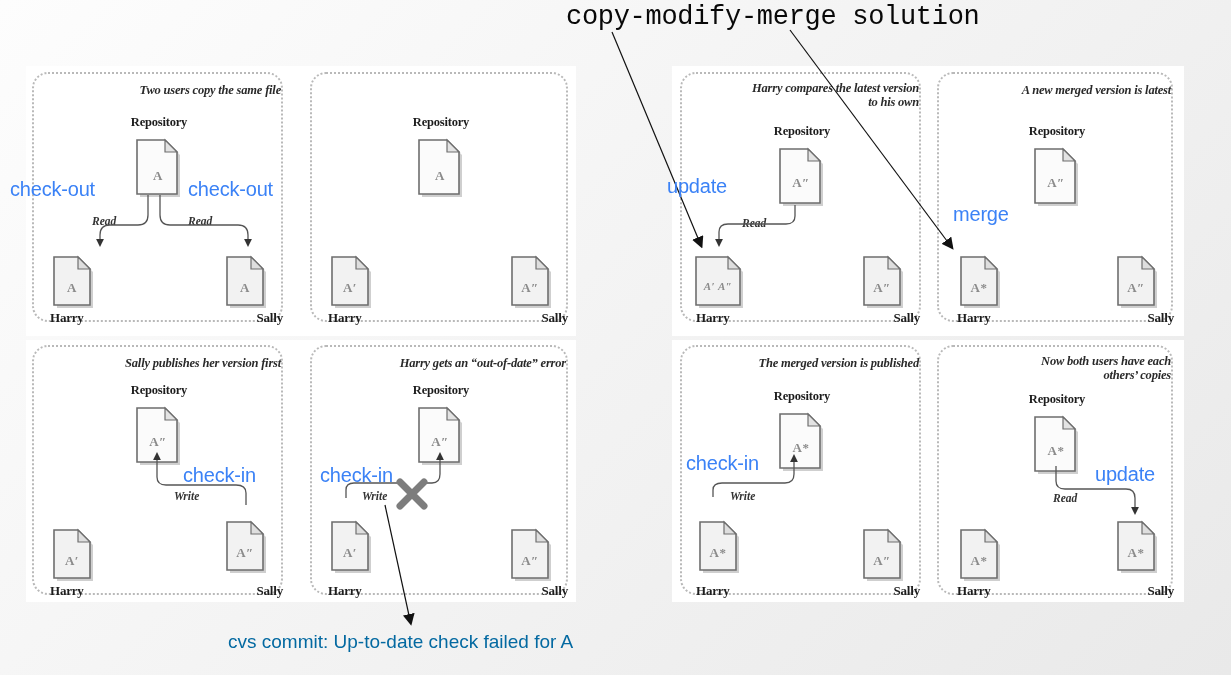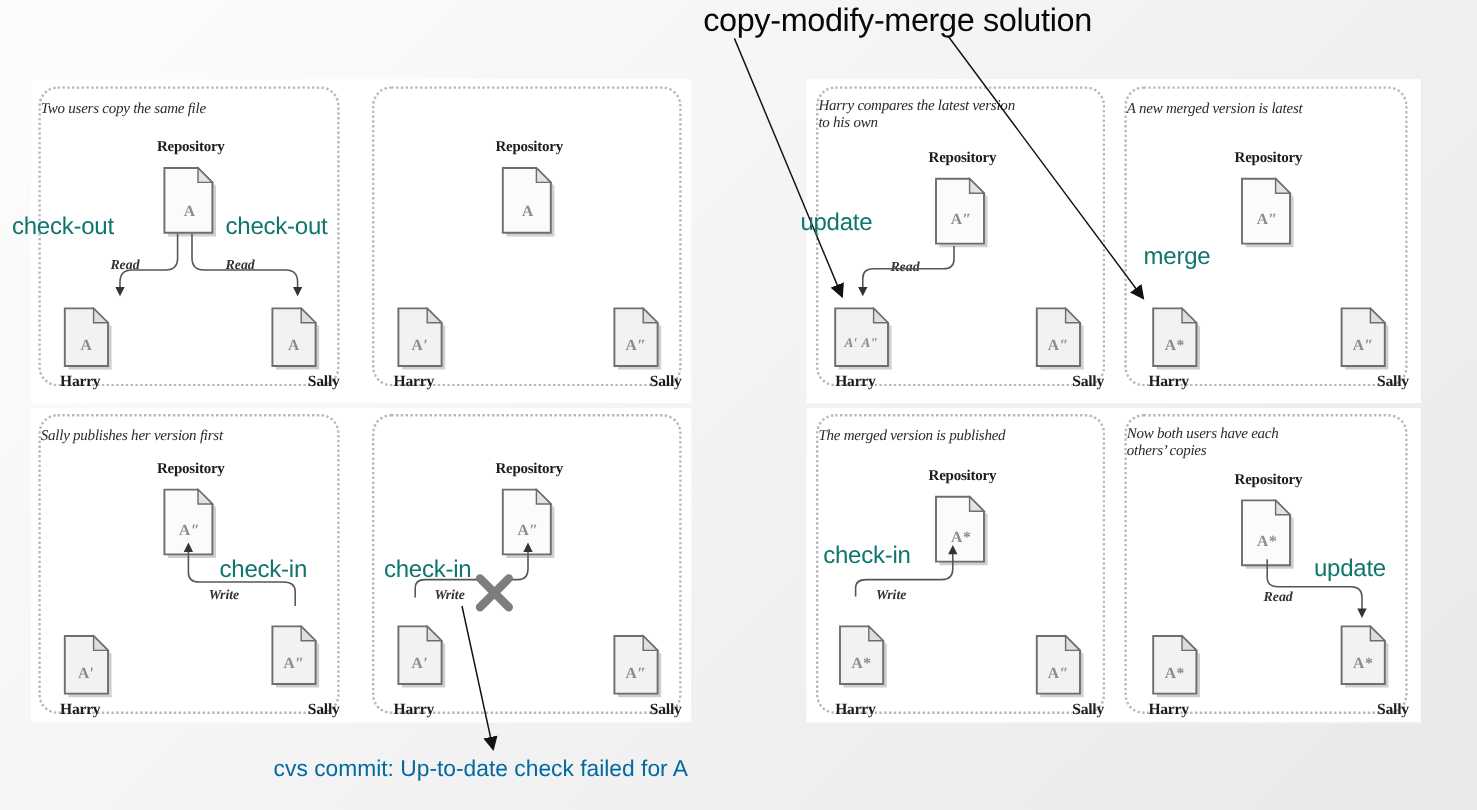--- a/index.html
+++ b/index.html
@@ -8,21 +8,21 @@
     font-family:"Liberation Sans", sans-serif;
     background:linear-gradient(135deg,#fdfdfd 0%,#f4f4f4 45%,#e9e9e9 100%);
     position:relative;overflow:hidden;
   }
   .stage{position:absolute;inset:0;}
 
   
   .anno{
     position:absolute;
     font-family:"Liberation Sans", sans-serif;
-    font-size:20px;color:#0f766e;white-space:nowrap;
+    font-size:20px;color:#3b82f6;white-space:nowrap;
     letter-spacing:-0.2px;
   }
   .title{
     position:absolute;
     font-family:"Liberation Sans", sans-serif;
     font-size:27px;color:#080808;white-space:nowrap;letter-spacing:-0.3px;
   }
   .caption{
     position:absolute;
     font-family:"Liberation Sans", sans-serif;
@@ -38,23 +38,23 @@
   
   .panel{
     position:absolute;
     border:2px dotted #b9b9b9;
     border-radius:16px;
     background:transparent;
     box-sizing:border-box;
   }
   .panel-title{
     position:absolute;left:0;right:0;top:9px;
-    text-align:left;
+    text-align:right;
     font-family:"Liberation Serif", serif;
-    font-style:italic;font-weight:normal;
+    font-style:italic;font-weight:bold;
     font-size:12.5px;color:#2a2a2a;
     line-height:14px;
     letter-spacing:-0.2px;
   }
   .panel-title.two{top:7px;}
 
   
   .doc{position:absolute;}
   .doc .label{
     position:absolute;left:0;right:0;top:50%;transform:translateY(-50%);
@@ -92,21 +92,21 @@
 </head>
 <body>
 
 <div class="stage">
 
   <div class="card" style="left:26px;top:66px;width:550px;height:270px;"></div>
   <div class="card" style="left:26px;top:340px;width:550px;height:262px;"></div>
   <div class="card" style="left:672px;top:66px;width:512px;height:270px;"></div>
   <div class="card" style="left:672px;top:340px;width:512px;height:262px;"></div>
 
-  <div class="title" style="left:586px;top:2px;">copy-modify-merge solution</div>
+  <div class="title" style="left:566px;top:2px;font-family:Liberation Mono, monospace;">copy-modify-merge solution</div>
 
   <div class="caption" style="left:228px;top:631px;">cvs commit: Up-to-date check failed for A</div>
 
   <div class="panel" style="left:32px;top:72px;width:251px;height:250px;">
     <div class="panel-title">Two users copy the same file</div>
 
     <div class="repo-cap" style="left:90px;width:70px;top:41px;">Repository</div>
     <div class="doc" style="left:98px;top:58px;">
       <svg width="54" height="66" viewBox="0 0 54 66">
         <path d="M5 8 L5 62 L45 62 L45 20 L33 8 Z" fill="#cfcfcf" transform="translate(3,3)"></path>
@@ -203,20 +203,21 @@
         <path d="M28 5 L28 17 L40 17 Z" fill="#dedede" stroke="#6e6e6e" stroke-width="1.2"></path>
       </svg>
       <div class="label" style="top:28px;transform:none;width:44px;">A″</div>
       <div class="name" style="top:66px;left:-16px;width:76px;text-align:right;padding-right:14px;">Sally</div>
     </div>
 
     <div class="flow" style="left:138px;top:143px;">Write</div>
   </div>
 
   <div class="panel" style="left:310px;top:345px;width:258px;height:250px;">
+    <div class="panel-title">Harry gets an “out-of-date” error</div>
 
     <div class="repo-cap" style="left:94px;width:70px;top:36px;">Repository</div>
     <div class="doc" style="left:102px;top:53px;">
       <svg width="54" height="66" viewBox="0 0 54 66">
         <path d="M5 8 L5 62 L45 62 L45 20 L33 8 Z" fill="#cfcfcf" transform="translate(3,3)"></path>
         <path d="M5 8 L5 62 L45 62 L45 20 L33 8 Z" fill="#fbfbfb" stroke="#6e6e6e" stroke-width="1.6"></path>
         <path d="M33 8 L33 20 L45 20 Z" fill="#e3e3e3" stroke="#6e6e6e" stroke-width="1.2"></path>
       </svg>
       <div class="label" style="top:34px;transform:none;width:52px;">A″</div>
     </div>

